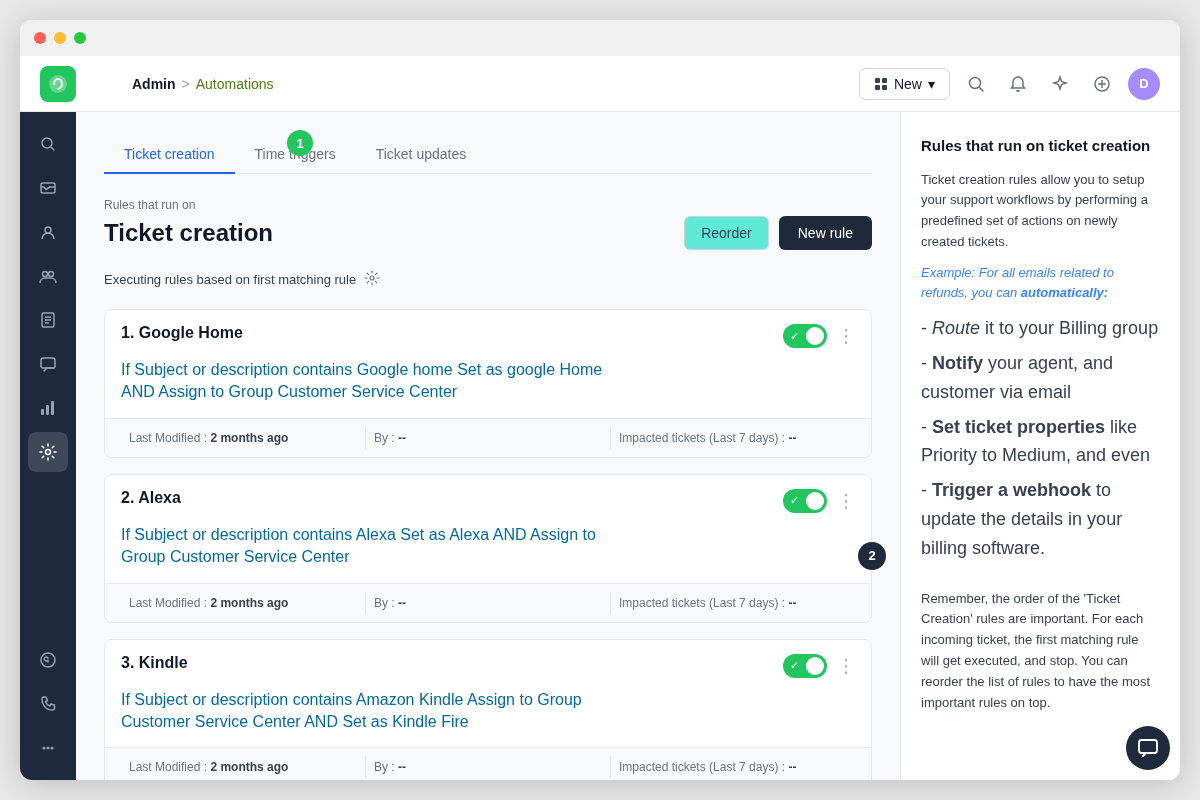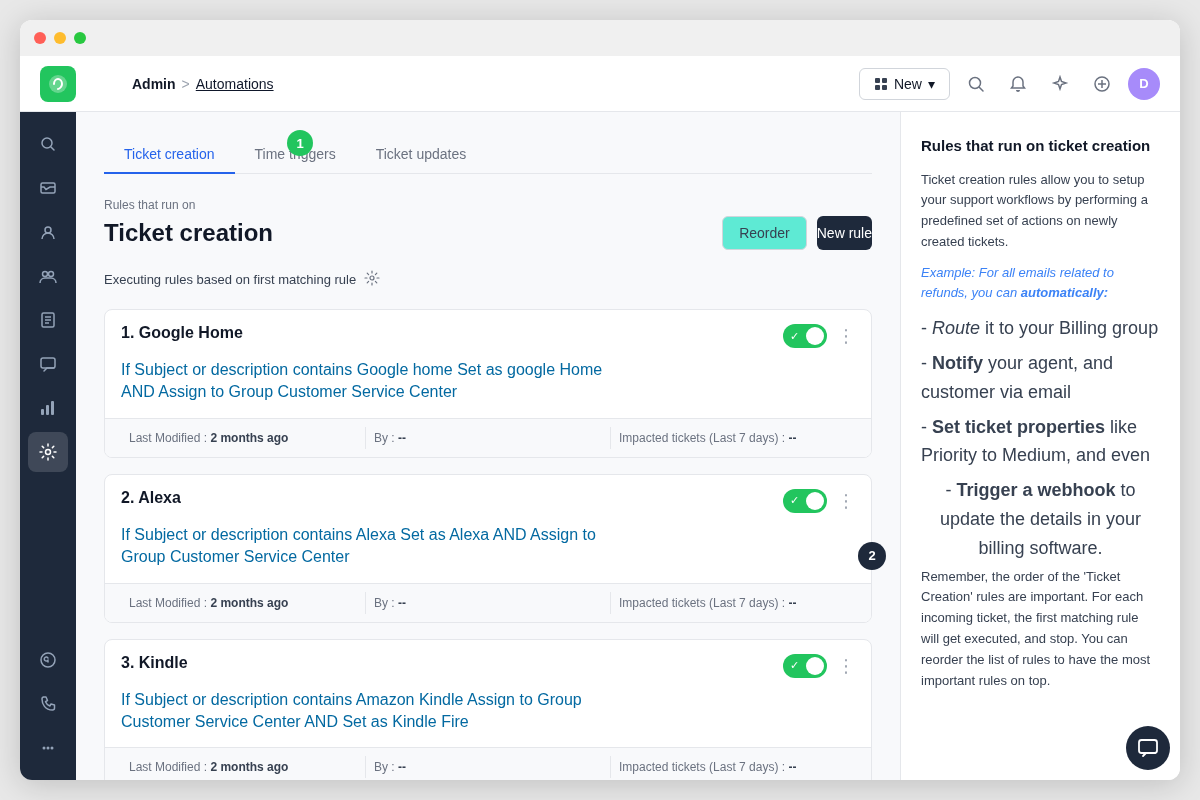--- a/index.html
+++ b/index.html
@@ -13,21 +13,21 @@
     .dot-red { background: #ff5f57; }
     .dot-yellow { background: #febc2e; }
     .dot-green { background: #28c840; }
 
     
     .topnav { height: 56px; background: #fff; border-bottom: 1px solid #e5e7eb; display: flex; align-items: center; padding: 0 20px; flex-shrink: 0; gap: 12px; }
     .brand-logo { width: 36px; height: 36px; background: #22c55e; border-radius: 8px; display: flex; align-items: center; justify-content: center; color: #fff; font-weight: bold; font-size: 18px; }
     .breadcrumb { display: flex; align-items: center; gap: 6px; font-size: 14px; color: #374151; }
     .breadcrumb .admin { font-weight: 600; color: #111827; margin-left: 44px; }
     .breadcrumb .chevron { color: #9ca3af; }
-    .breadcrumb .current { color: #0f172a; text-decoration: underline; }
+    .breadcrumb .current { color: #4d7c0f; }
     .topnav-actions { margin-left: auto; display: flex; align-items: center; gap: 10px; }
     .new-btn { display: flex; align-items: center; gap: 6px; padding: 7px 14px; border: 1px solid #d1d5db; border-radius: 6px; font-size: 14px; cursor: pointer; background: #fff; color: #111827; }
     .topnav-icon { width: 32px; height: 32px; display: flex; align-items: center; justify-content: center; cursor: pointer; color: #6b7280; font-size: 16px; }
     .avatar { width: 32px; height: 32px; background: #a78bfa; border-radius: 50%; display: flex; align-items: center; justify-content: center; color: #fff; font-size: 13px; font-weight: 600; }
 
     
     .main-layout { display: flex; flex: 1; overflow: hidden; }
 
     
     .sidebar { width: 56px; background: #1e293b; display: flex; flex-direction: column; align-items: center; padding: 12px 0; gap: 4px; flex-shrink: 0; }
@@ -42,21 +42,21 @@
     .tabs { display: flex; gap: 0; border-bottom: 1px solid #e5e7eb; margin-bottom: 24px; position: relative; }
     .tab { padding: 10px 20px; font-size: 14px; cursor: pointer; color: #6b7280; border-bottom: 2px solid transparent; margin-bottom: -1px; }
     .tab.active { color: #2563eb; border-bottom-color: #2563eb; font-weight: 500; }
 
     
     .rules-header { margin-bottom: 20px; }
     .rules-label { font-size: 12px; color: #6b7280; margin-bottom: 4px; }
     .rules-title { font-size: 24px; font-weight: 700; color: #111827; display: flex; align-items: center; justify-content: space-between; }
     .rules-title-actions { display: flex; gap: 10px; }
     .reorder-btn { padding: 8px 16px; border: 1px solid #d1d5db; border-radius: 6px; font-size: 14px; background: #5eead4; cursor: pointer; color: #374151; }
-    .new-rule-btn { padding: 8px 0; border-radius: 6px; font-size: 14px; background: #1e293b; color: #fff; cursor: pointer; border: none; font-weight: 500; }
+    .new-rule-btn { padding: 8px 19px; border-radius: 6px; font-size: 14px; background: #1e293b; color: #fff; cursor: pointer; border: none; font-weight: 500; }
 
     .executing-label { display: flex; align-items: center; gap: 8px; font-size: 13px; color: #374151; margin-bottom: 20px; font-weight: 500; }
     .settings-icon { color: #6b7280; cursor: pointer; }
 
     
     .rule-card { background: #fff; border: 1px solid #e5e7eb; border-radius: 8px; margin-bottom: 16px; overflow: hidden; }
     .rule-card-header { padding: 14px 16px; display: flex; align-items: flex-start; justify-content: space-between; }
     .rule-info { flex: 1; }
     .rule-num-name { font-size: 16px; font-weight: 600; color: #111827; margin-bottom: 4px; }
     .rule-desc { font-size: 16px; color: #0369a1; line-height: 1.4; max-width: 500px; margin-top: 17px; }
@@ -369,21 +369,21 @@
 
     <div class="right-panel">
       <div class="right-panel-title">Rules that run on ticket creation</div>
       <p>Ticket creation rules allow you to setup your support workflows by performing a predefined set of actions on newly created tickets.</p>
       <p>
         <em>Example: For all emails related to refunds, you can <strong>automatically:</strong></em>
       </p>
       <div class="dash-item">- <em>Route</em> it to your Billing group</div>
       <div class="dash-item">- <strong>Notify</strong> your agent, and customer via email</div>
       <div class="dash-item">- <strong>Set ticket properties</strong> like Priority to Medium, and even</div>
-      <div class="dash-item" style="margin-bottom:4px;text-align:center;">- <strong>Trigger a webhook</strong> to update the details in your billing software.</div>
+      <div class="dash-item" style="margin-bottom:26px;">- <strong>Trigger a webhook</strong> to update the details in your billing software.</div>
       <p>Remember, the order of the 'Ticket Creation' rules are important. For each incoming ticket, the first matching rule will get executed, and stop. You can reorder the list of rules to have the most important rules on top.</p>
     </div>
   </div>
 </div>
 
 <div class="chat-btn">
   <svg width="22" height="22" viewBox="0 0 22 22" fill="none">
       <rect x="2" y="3" width="18" height="13" rx="2.5" stroke="white" stroke-width="1.8" fill="none"></rect>
       <path d="M6 19l3-3h9" stroke="white" stroke-width="1.8" stroke-linecap="round" stroke-linejoin="round"></path>
     </svg>

